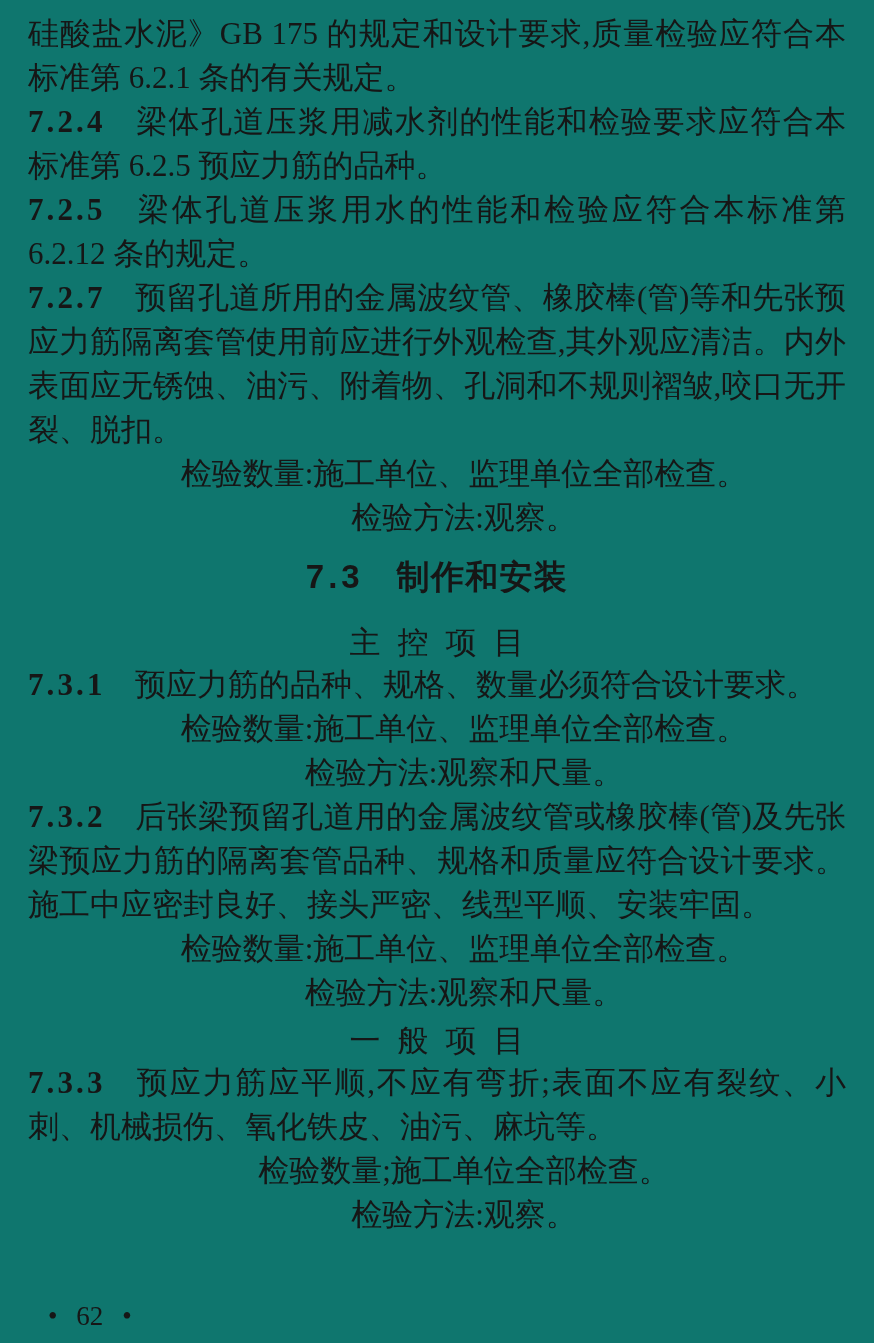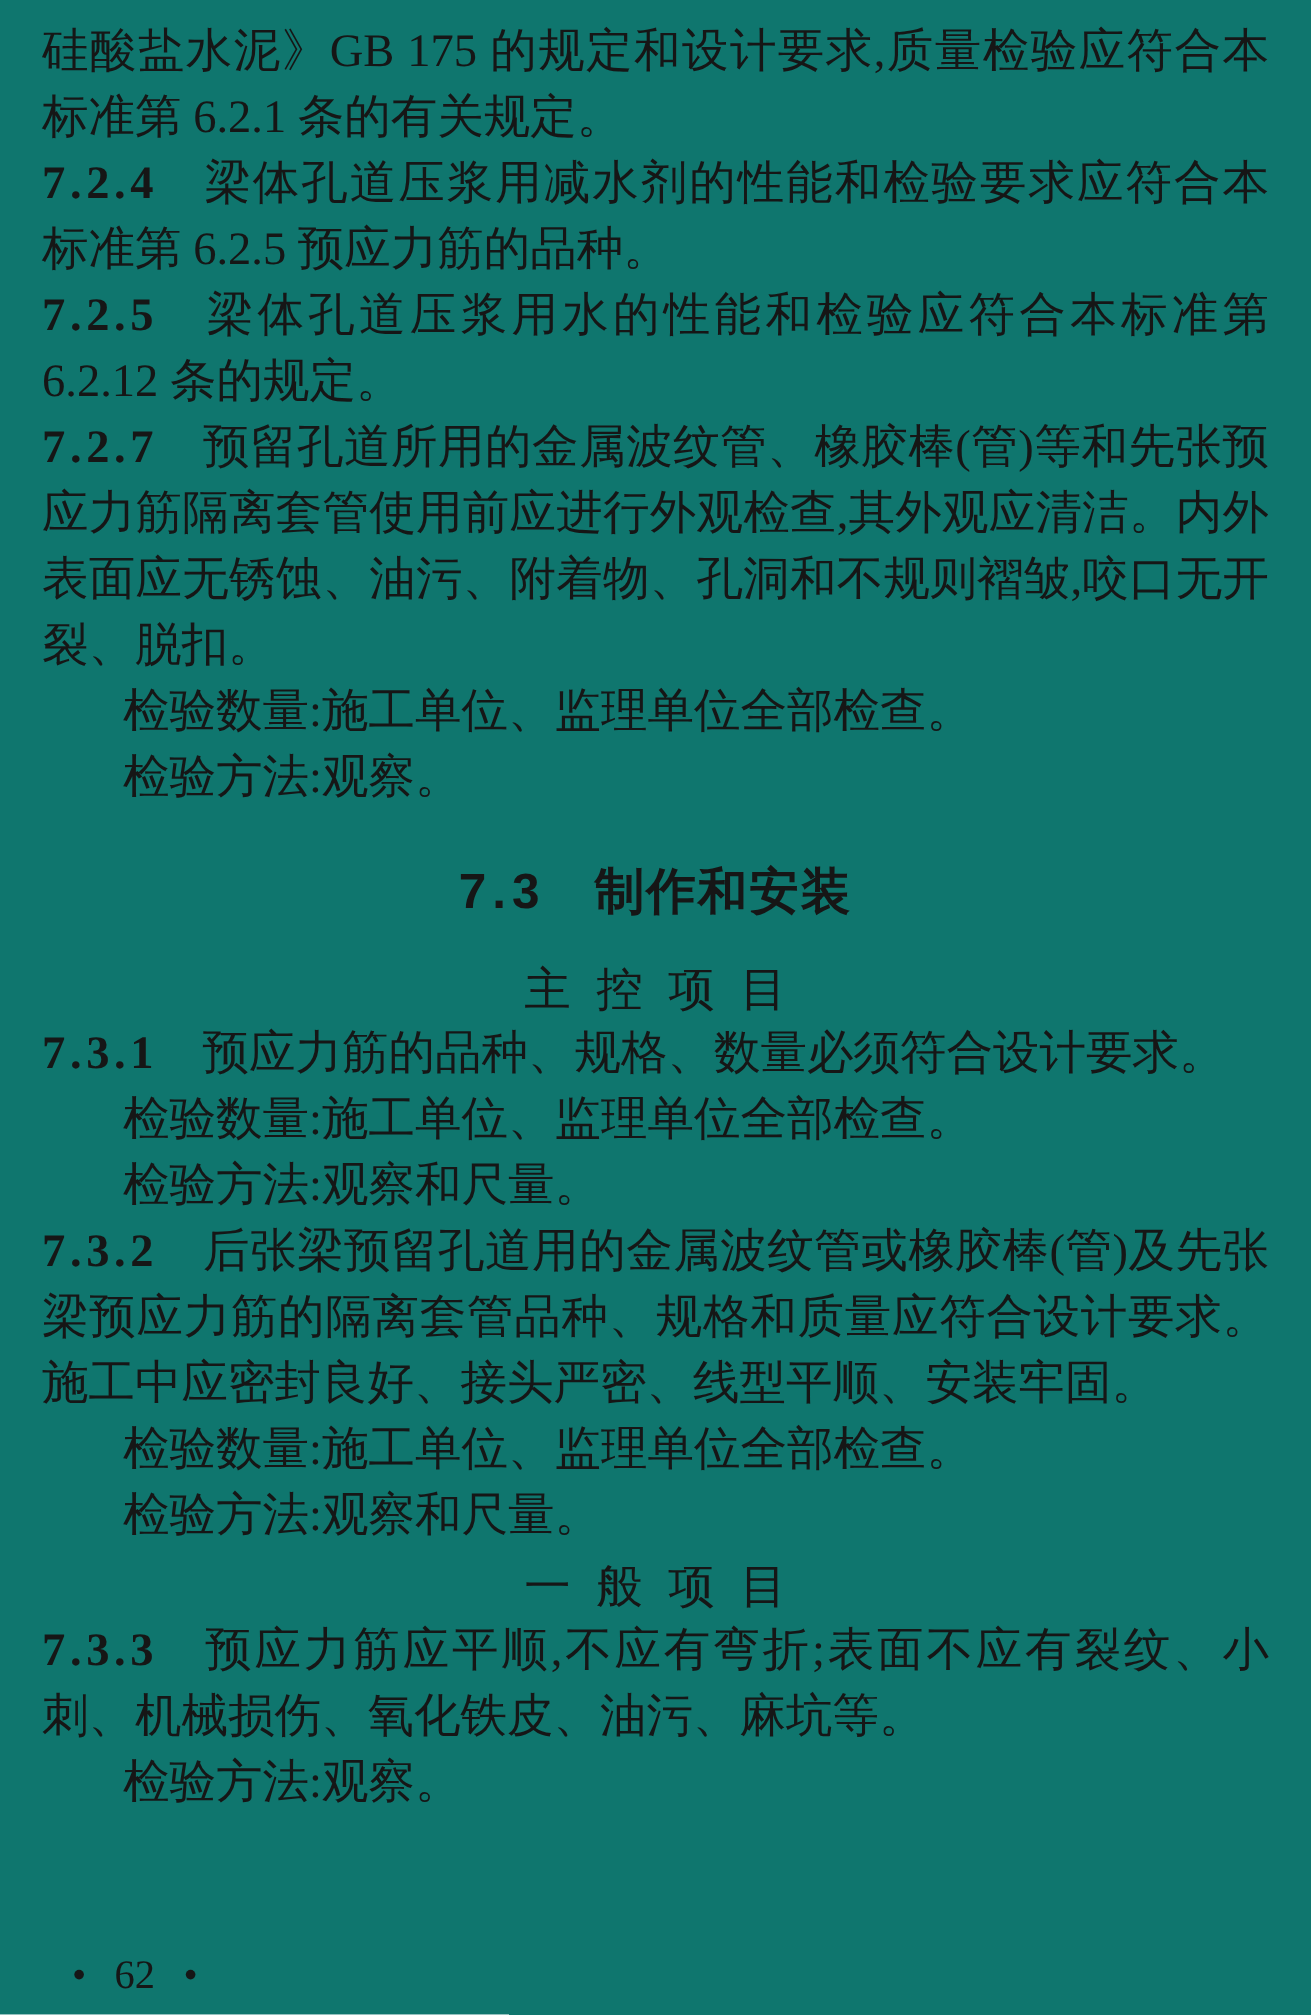--- a/index.html
+++ b/index.html
@@ -26,24 +26,24 @@
     text-justify: inter-character;
   }
   .clause-num {
     font-weight: 700;
     letter-spacing: 0.10em;
     margin-right: 0.95em;
     white-space: nowrap;
   }
   p.note {
     margin: 0 0 0 54px;
-    text-align: left;
+    text-align: center;
   }
   .section-heading {
-    margin: 30px 0 0 0;
+    margin: 13px 0 0 0;
     text-align: center;
     font-family: "Liberation Sans", "DejaVu Sans", sans-serif;
     font-weight: 700;
     font-size: 33px;
     line-height: 48px;
     letter-spacing: 0.04em;
   }
   .section-heading .sec-num {
     margin-right: 1.0em;
     letter-spacing: 0.12em;
@@ -95,17 +95,18 @@
 
   <p class="body-par"><span class="clause-num">7.3.2</span><span>后张梁预留孔道用的金属波纹管或橡胶棒(管)及先张梁预应力筋的隔离套管品种、规格和质量应符合设计要求。施工中应密封良好、接头严密、线型平顺、安装牢固。</span></p>
 
   <p class="note">检验数量:施工单位、监理单位全部检查。</p>
   <p class="note">检验方法:观察和尺量。</p>
 
   <div class="subheading general">一 般 项 目</div>
 
   <p class="body-par"><span class="clause-num">7.3.3</span><span>预应力筋应平顺,不应有弯折;表面不应有裂纹、小刺、机械损伤、氧化铁皮、油污、麻坑等。</span></p>
 
+  <p class="note">检验数量;施工单位全部检查。</p>
   <p class="note">检验方法:观察。</p>
 
   <div class="page-footer">• 62 •</div>
 
 </div>
 
 </body></html>

